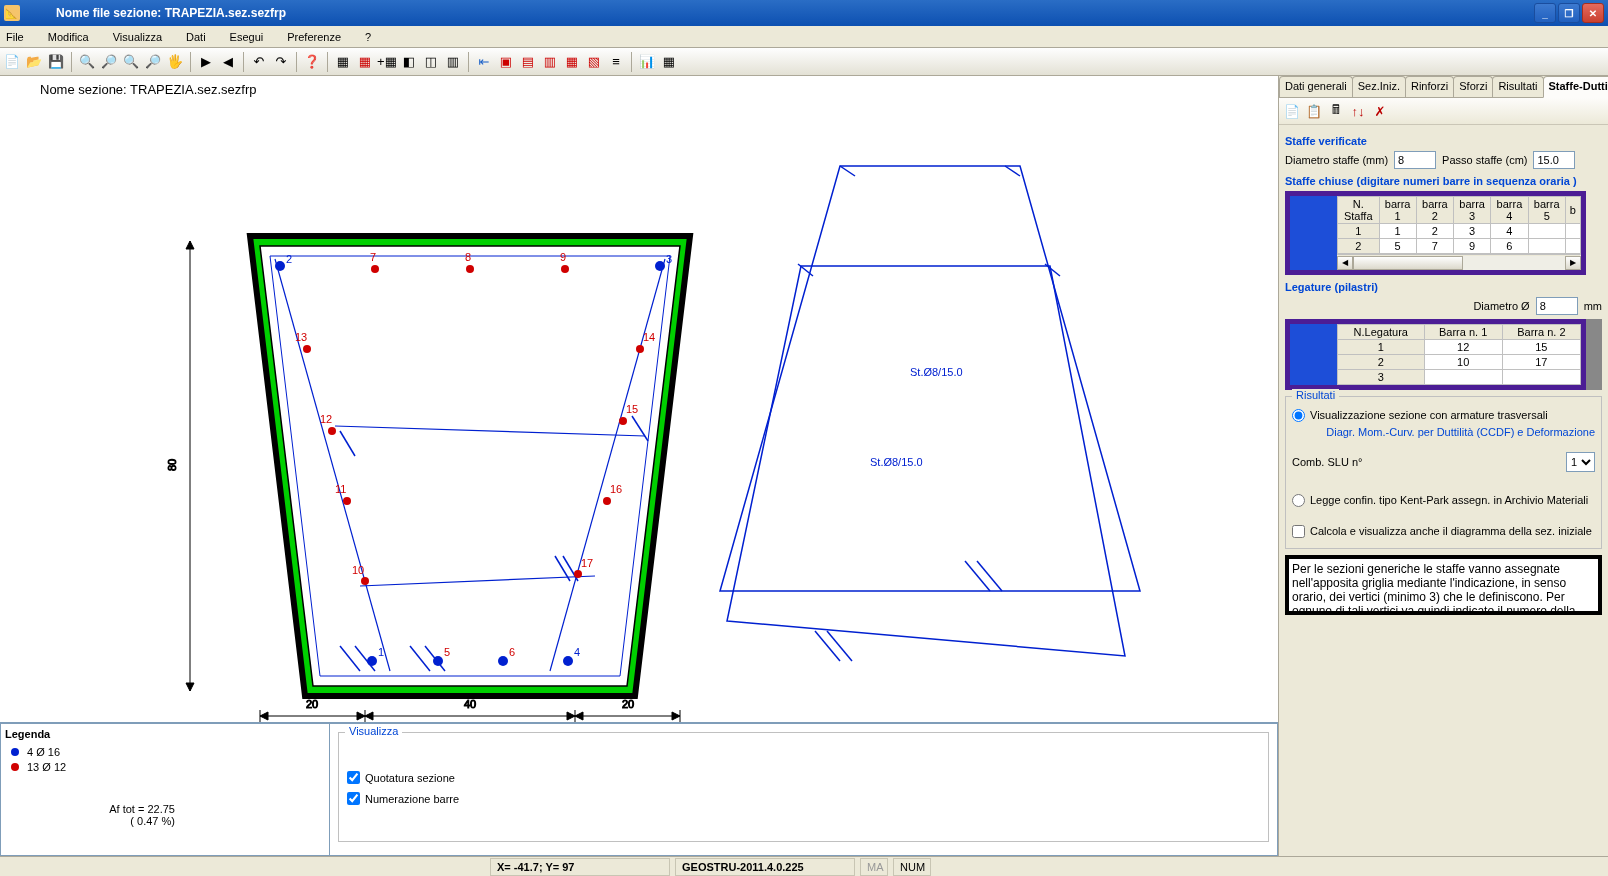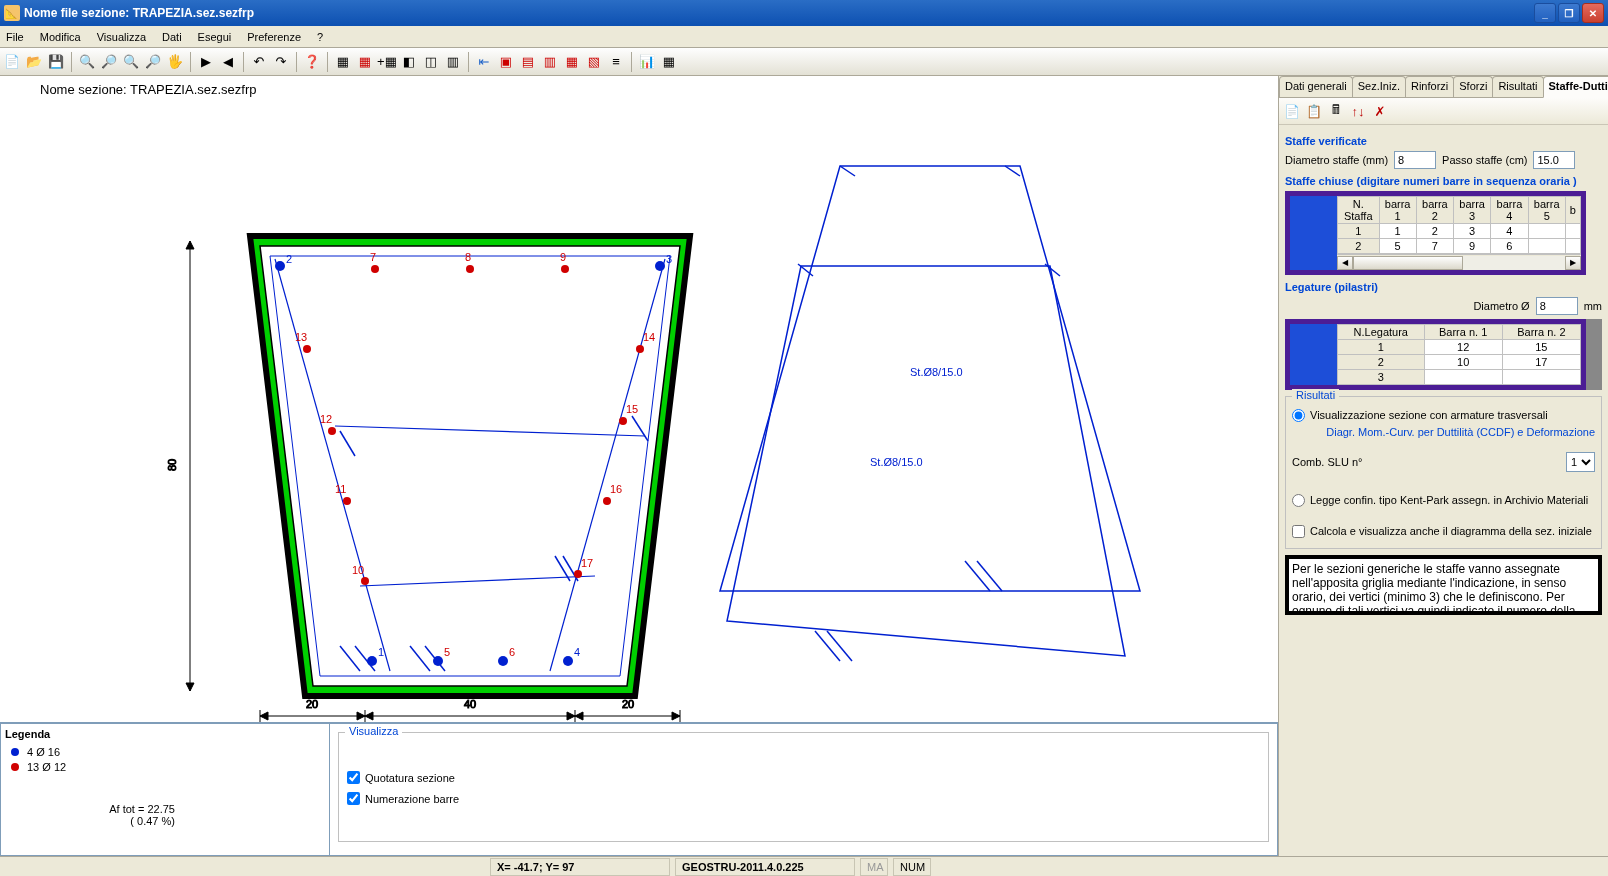--- a/index.html
+++ b/index.html
@@ -1,22 +1,22 @@
 <!DOCTYPE html>
 <html><head>
 <meta charset="utf-8">
 <style>
 * { box-sizing: border-box; margin: 0; padding: 0; font-family: Tahoma, Arial, sans-serif; font-size: 11px; }
 body { background: #ece9d8; overflow: hidden; }
 .titlebar { height: 26px; background: linear-gradient(to bottom, #2a6dc5, #0d50b1); display: flex; align-items: center; padding: 0 4px; color: #fff; }
 .titlebar .ticon { width: 16px; height: 16px; background: #f5c46b; display: flex; align-items: center; justify-content: center; margin-right: 4px; border-radius: 2px; font-size: 10px; }
-.titlebar .ttitle { flex: 1; font-weight: bold; font-size: 12px; }
+.titlebar .ttitle { flex: 1; font-weight: bold; font-size: 12px; margin-left: 32px; }
 .titlebar .tbtn { width: 22px; height: 20px; margin-left: 2px; background: linear-gradient(#3d7ad0,#2160bf); border: 1px solid #1a4d9e; border-radius: 3px; display: flex; align-items: center; justify-content: center; color: #fff; font-weight: bold; font-size: 10px; }
 .titlebar .tbtn.close { background: linear-gradient(#e46a5e,#c9402f); border-color: #a52f20; }
-.menubar { height: 22px; background: #ece9d8; border-bottom: 1px solid #aca899; display: flex; align-items: center; padding: 0 6px; gap: 16px; }
+.menubar { height: 22px; background: #ece9d8; border-bottom: 1px solid #aca899; display: flex; align-items: center; padding: 0 6px; gap: 24px; }
 .menubar span { cursor: default; }
 .toolbar { height: 28px; background: linear-gradient(#fefefe,#e3e1d5); border-bottom: 1px solid #aca899; display: flex; align-items: center; padding: 0 2px; gap: 2px; }
 .toolbar .sep { width: 1px; height: 20px; background: #aca899; margin: 0 3px; }
 .toolbar .tbtn2 { width: 20px; height: 20px; display: flex; align-items: center; justify-content: center; font-size: 13px; border: 1px solid transparent; }
 .main { display: flex; height: calc(100vh - 26px - 22px - 28px - 20px); }
 .canvas-area { flex: 1; background: #fff; position: relative; overflow: hidden; }
 .canvas-title { position: absolute; top: 6px; left: 40px; font-size: 13px; }
 svg.drawing { position: absolute; top: 0; left: 0; }
 .bottom-panels { position: absolute; bottom: 0; left: 0; right: 0; height: 134px; display: flex; border-top: 1px solid #7f9db9; }
 .legend-box { width: 330px; border: 1px solid #7f9db9; background: #fff; padding: 4px; position: relative; }

